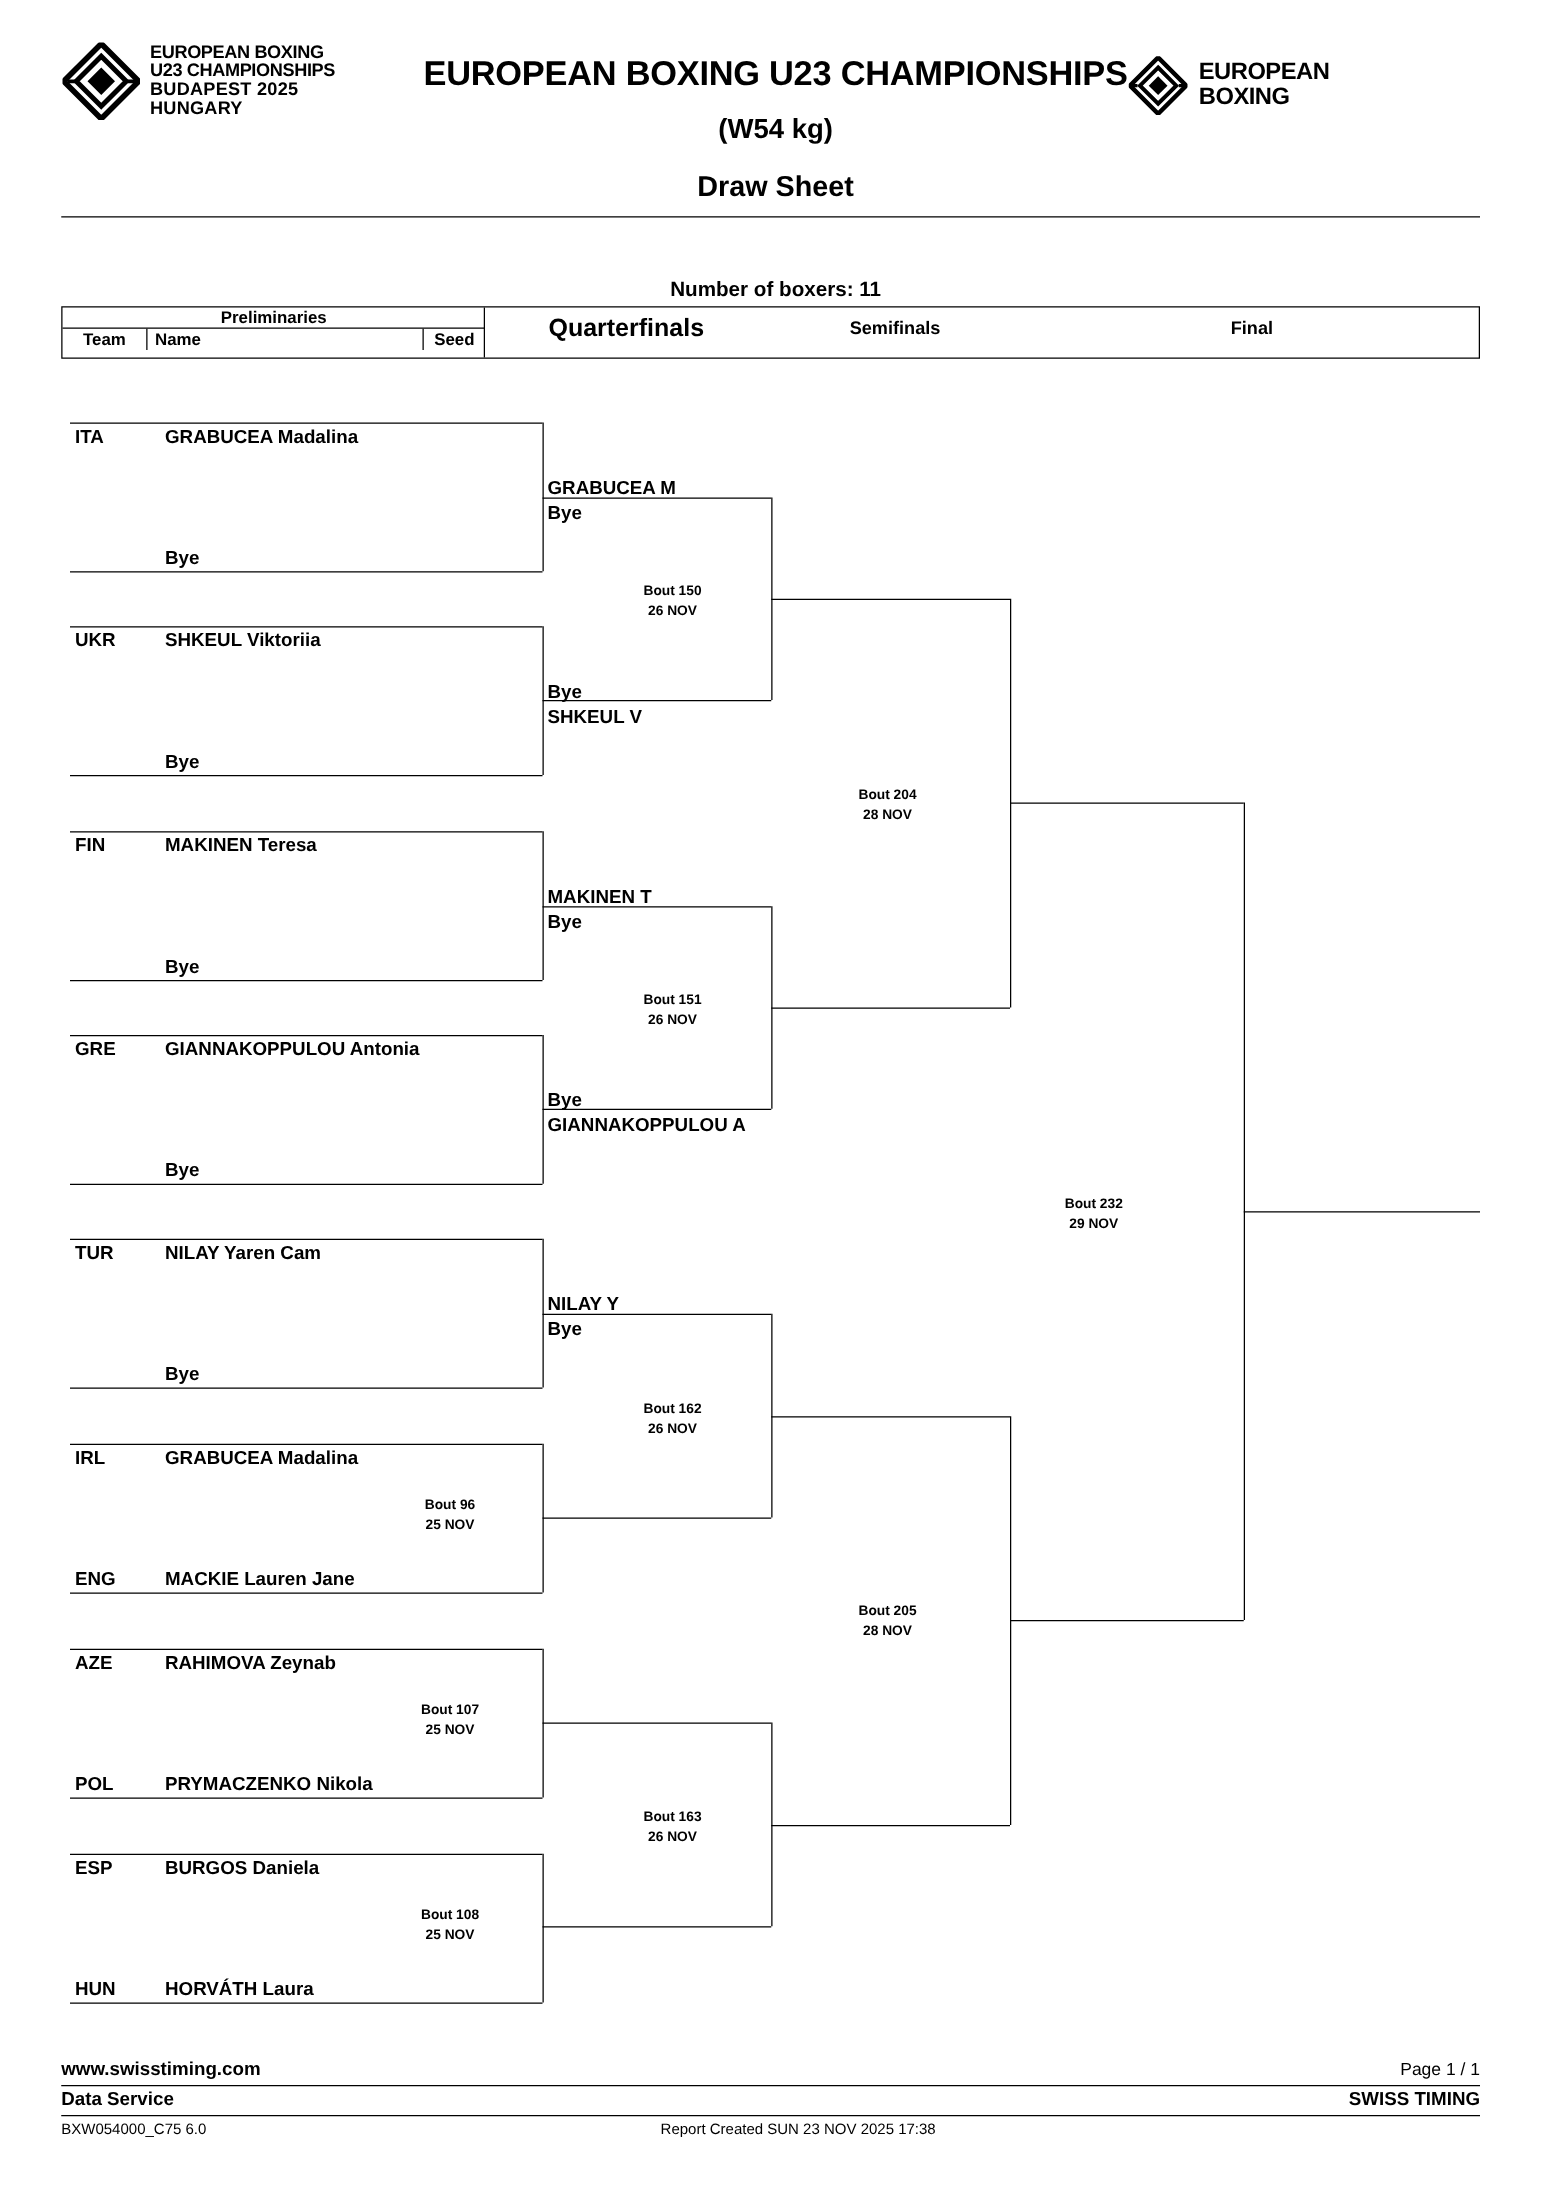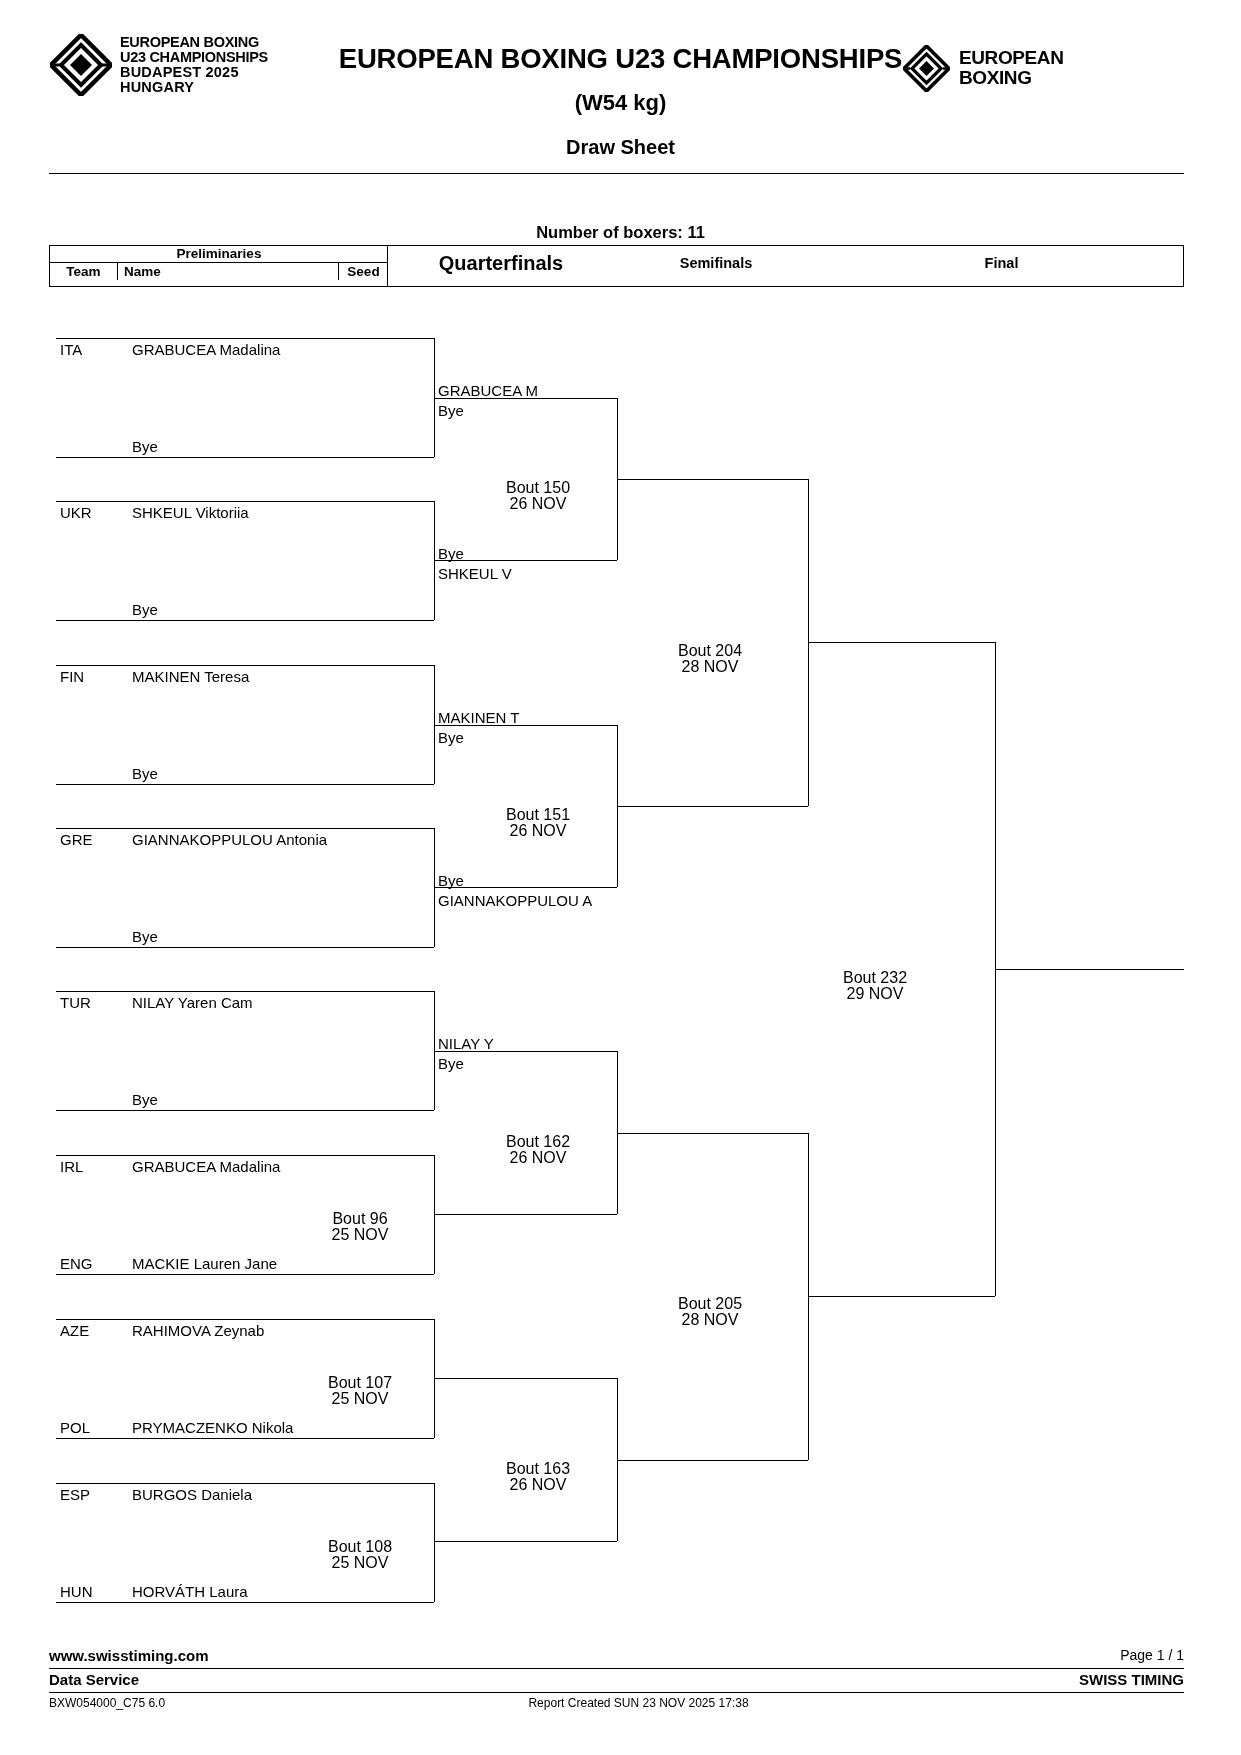--- a/index.html
+++ b/index.html
@@ -17,49 +17,49 @@
   .logo-left .words { font-weight: bold; font-size: 14.5px; line-height: 14.8px; letter-spacing: -0.3px; }
   .logo-left .words div:nth-child(3),
   .logo-left .words div:nth-child(4) { letter-spacing: 0.2px; }
 
   .logo-right { position: absolute; left: 903px; top: 42px; width: 180px; height: 52px; display: flex; align-items: center; gap: 9px; }
   .logo-right .mark { width: 47px; height: 47px; flex: 0 0 47px; }
   .logo-right .words { font-weight: bold; font-size: 19px; line-height: 20px; letter-spacing: -0.4px; }
 
   .title-main { position: absolute; left: 0; top: 43px; width: 1241px; text-align: center; font-size: 27.5px; font-weight: bold; letter-spacing: -0.2px; }
   .title-cat  { position: absolute; left: 0; top: 90px; width: 1241px; text-align: center; font-size: 22px; font-weight: bold; }
-  .title-doc  { position: absolute; left: 0; top: 136px; width: 1241px; text-align: center; font-size: 20px; font-weight: bold; }
+  .title-doc  { position: absolute; left: 0; top: 136px; width: 1241px; text-align: center; font-size: 23px; font-weight: bold; }
   .rule-top   { position: absolute; left: 49px; top: 173px; width: 1135px; border-top: 1.2px solid #000; }
   .asof       { position: absolute; left: 0; top: 179px; width: 1241px; text-align: center; font-size: 16.5px; font-weight: bold; }
   .nboxers    { position: absolute; left: 0; top: 223px; width: 1241px; text-align: center; font-size: 16.5px; font-weight: bold; }
 
   
   .hdr { position: absolute; left: 49px; top: 245px; width: 1135px; height: 42px; border: 1.2px solid #000; }
   .hdr .prelim-box { position: absolute; left: 0; top: 0; width: 338px; height: 100%; border-right: 1.2px solid #000; }
   .hdr .prelim-title { position: absolute; left: 0; top: 0; width: 338px; height: 17px; text-align: center; font-size: 13.5px; font-weight: bold; border-bottom: 1.2px solid #000; line-height: 16px; }
   .hdr .cell-team { position: absolute; left: 0; top: 17px; width: 68px; height: 17px; text-align: center; font-size: 13.5px; font-weight: bold; border-right: 1.2px solid #000; line-height: 17px; }
   .hdr .cell-name { position: absolute; left: 68px; top: 17px; width: 221px; height: 17px; font-size: 13.5px; font-weight: bold; padding-left: 6px; border-right: 1.2px solid #000; line-height: 17px; }
   .hdr .cell-seed { position: absolute; left: 289px; top: 17px; width: 49px; height: 17px; text-align: center; font-size: 13.5px; font-weight: bold; line-height: 17px; }
   .hdr .qf  { position: absolute; left: 338px; top: 0; width: 226px; height: 34px; text-align: center; font-size: 20px; font-weight: bold; line-height: 34px; }
   .hdr .sf  { position: absolute; left: 564px; top: 0; width: 204px; height: 34px; text-align: center; font-size: 14.5px; font-weight: bold; line-height: 34px; }
   .hdr .fin { position: absolute; left: 768px; top: 0; width: 367px; height: 34px; text-align: center; font-size: 14.5px; font-weight: bold; line-height: 34px; }
 
   
-  .bracket { position: absolute; left: 0; top: 0; width: 1241px; height: 1755px; }
+  .bracket { position: absolute; left: 0; top: 0; width: 1241px; height: 1755px; font-weight: bold; }
   .hline { position: absolute; height: 0; border-top: 1.3px solid #000; }
   .vline { position: absolute; width: 0; border-left: 1.3px solid #000; }
 
   .slot { position: absolute; font-size: 15px; white-space: nowrap; }
   .slot .team { position: absolute; left: 0; top: 0; width: 62px; font-size: 15px; }
   .slot .name { position: absolute; left: 72px; top: 0; font-size: 15px; }
   .slot .seed { position: absolute; left: 300px; top: 0; width: 40px; text-align: center; font-size: 15px; }
 
   .winner { position: absolute; font-size: 15px; white-space: nowrap; }
 
-  .bout { position: absolute; text-align: center; font-size: 16px; line-height: 15.5px; white-space: nowrap; margin-top: 14px; }
+  .bout { position: absolute; text-align: center; font-size: 11px; line-height: 15.5px; white-space: nowrap; }
 
   
   .foot-rule1 { position: absolute; left: 49px; top: 1668px; width: 1135px; border-top: 1.3px solid #000; }
   .foot-rule2 { position: absolute; left: 49px; top: 1692px; width: 1135px; border-top: 1.3px solid #000; }
   .foot-web   { position: absolute; left: 49px; top: 1647px; font-size: 15px; font-weight: bold; }
   .foot-ds    { position: absolute; left: 49px; top: 1671px; font-size: 15px; font-weight: bold; }
   .foot-page  { position: absolute; left: 0; top: 1647px; width: 1184px; text-align: right; font-size: 14px; }
   .foot-st    { position: absolute; left: 0; top: 1671px; width: 1184px; text-align: right; font-size: 15px; font-weight: bold; }
   .foot-code  { position: absolute; left: 49px; top: 1696px; font-size: 12px; }
   .foot-rep   { position: absolute; left: 0; top: 1696px; width: 1241px; text-align: center; font-size: 12px; margin-left: 18px; }

